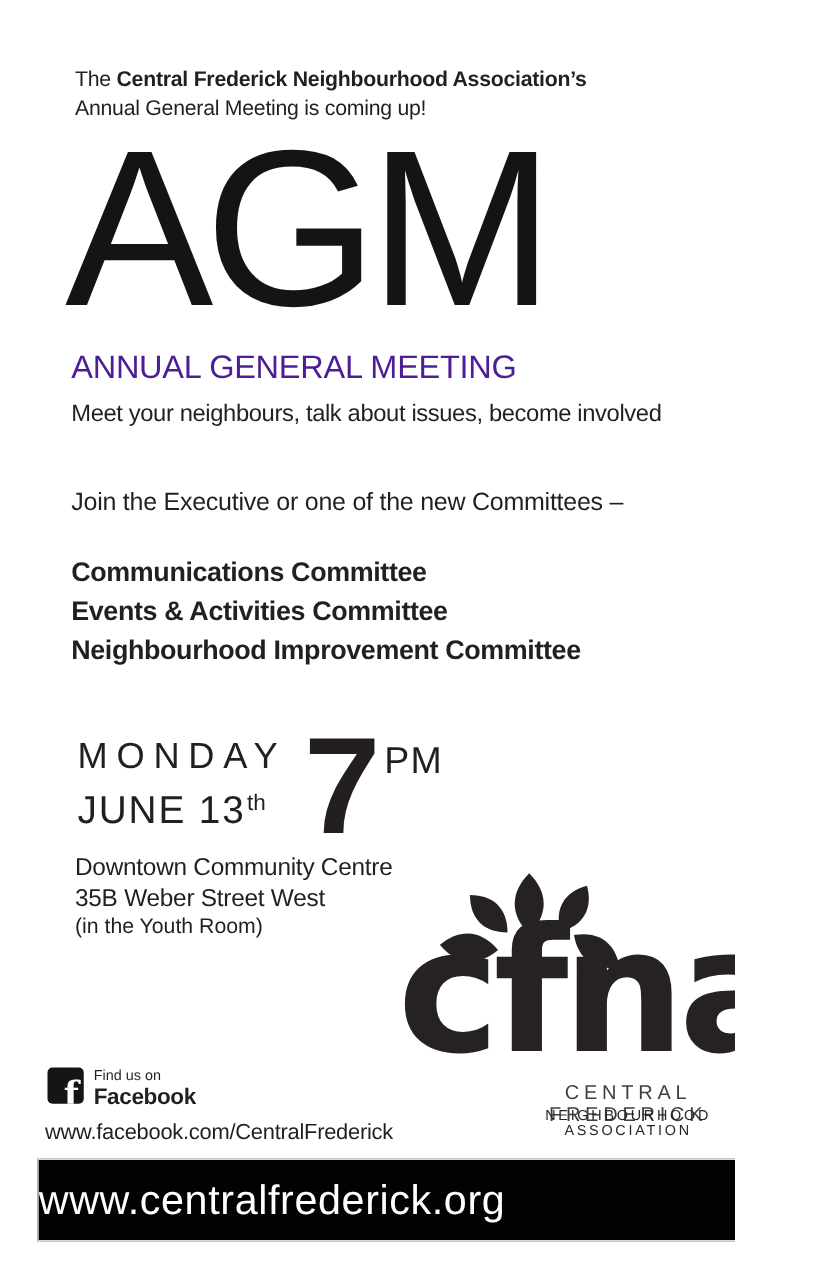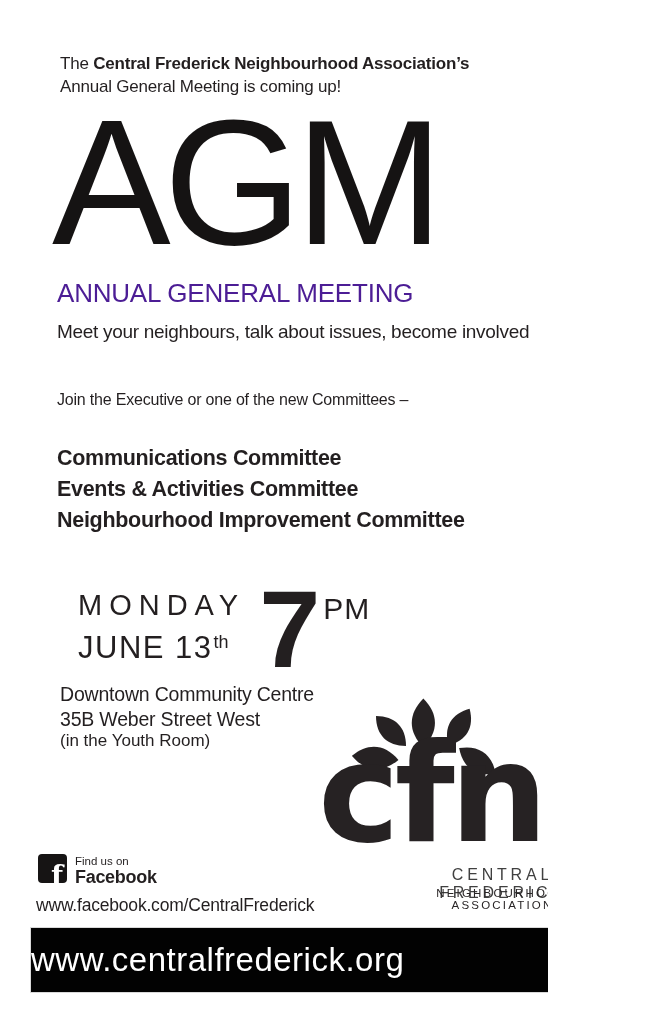--- a/index.html
+++ b/index.html
@@ -3,39 +3,40 @@
 <meta charset="utf-8">
 <style>
   html,body{margin:0;padding:0;background:#ffffff;}
   .poster{
     position:relative;
     width:548px;height:1022px;
     background:#ffffff;
     font-family:"Liberation Sans", sans-serif;
     color:#231f20;
     overflow:hidden;
+    padding-left:40px;
   }
   .abs{position:absolute;}
 
   
   .intro{left:60px;top:52px;font-size:17px;line-height:23px;letter-spacing:-0.2px;}
   .intro b{font-weight:700;}
 
   
   .agm{left:52px;top:94px;font-size:178px;line-height:1;letter-spacing:-7px;color:#151313;font-weight:400;}
   .subhead{left:57px;top:278px;font-size:26px;letter-spacing:-0.2px;color:#4c1d95;}
   .tagline{left:57px;top:321px;font-size:19px;letter-spacing:-0.3px;}
 
   
-  .join{left:57px;top:391px;font-size:16px;letter-spacing:-0.2px;}
+  .join{left:57px;top:391px;font-size:20px;letter-spacing:-0.2px;}
   .committees{left:57px;top:443px;font-size:21.5px;font-weight:700;line-height:31px;letter-spacing:-0.3px;}
 
   
   .when{left:62px;top:588px;display:flex;align-items:flex-start;}
-  .daydate{display:flex;flex-direction:column;margin-left:16px;}
+  .daydate{display:flex;flex-direction:column;}
   .day{font-size:29px;letter-spacing:7px;line-height:35px;}
   .date{font-size:31px;letter-spacing:1.5px;line-height:37px;}
   .date sup{font-size:18px;position:relative;top:1px;left:1px;vertical-align:super;letter-spacing:0;}
   .hour{font-size:110px;font-weight:700;line-height:82px;margin-left:14px;letter-spacing:0;}
   .meridiem{font-size:30px;letter-spacing:1px;margin-left:3px;margin-top:4px;}
 
   
   .where{left:60px;top:682px;line-height:25px;}
   .venue,.address{font-size:19.5px;letter-spacing:-0.2px;}
   .room{font-size:17px;line-height:18px;}

